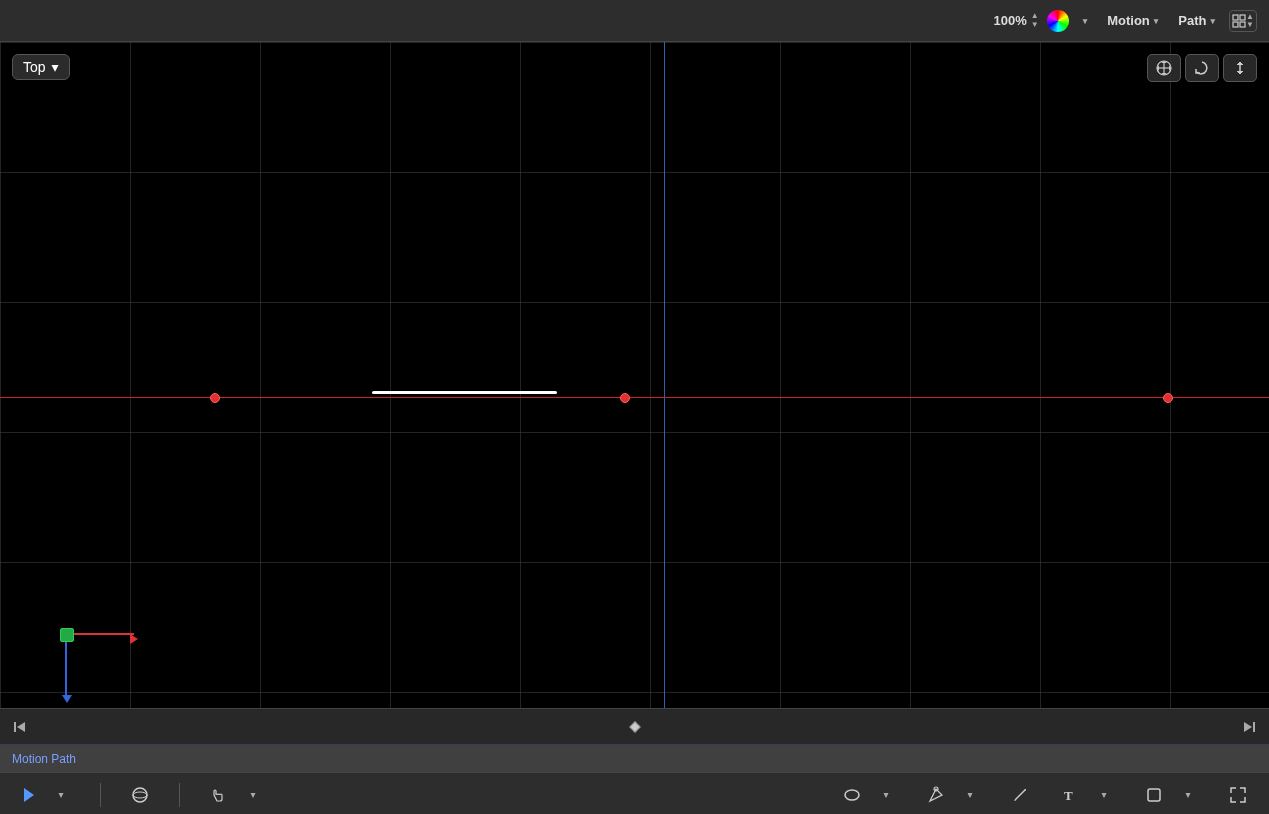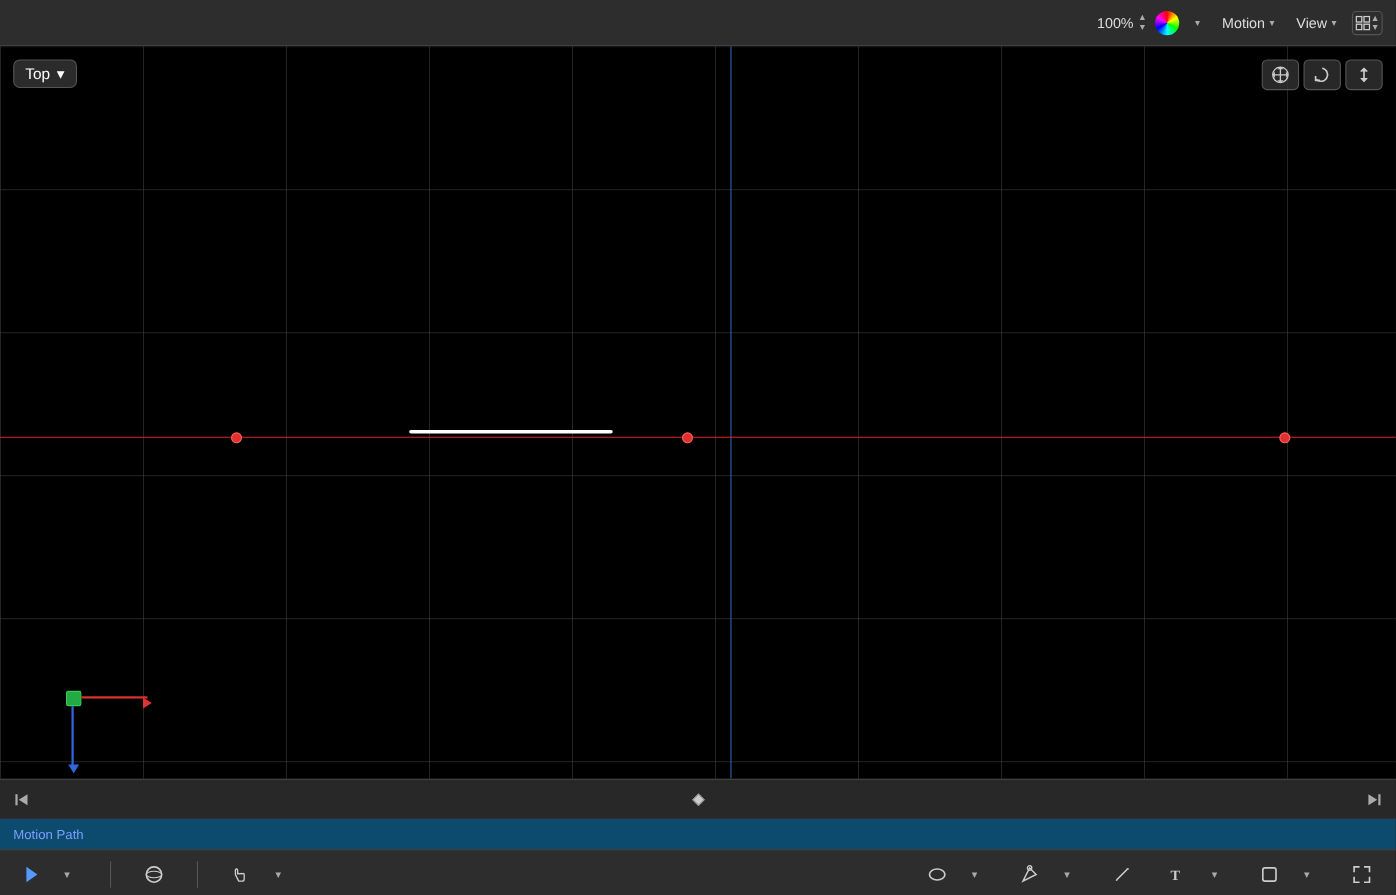--- a/index.html
+++ b/index.html
@@ -17,20 +17,21 @@
     #top-toolbar {
       width: 100%;
       height: 42px;
       background: #2d2d2d;
       display: flex;
       align-items: center;
       justify-content: flex-end;
       padding: 0 12px;
       gap: 8px;
       border-bottom: 1px solid #444;
+      font-weight: bold;
     }
 
     .zoom-control {
       display: flex;
       align-items: center;
       gap: 4px;
       font-size: 13px;
       color: #ddd;
     }
     .zoom-arrows {
@@ -306,21 +307,21 @@
       justify-content: center;
       cursor: pointer;
       color: #aaa;
       font-size: 12px;
     }
 
     
     #motion-path-bar {
       width: 100%;
       height: 28px;
-      background: #0c4a6e;
+      background: #404040;
       display: flex;
       align-items: center;
       padding: 0 12px;
       border-top: 1px solid #3a3a5a;
     }
 
     .motion-path-label {
       font-size: 12px;
       color: #7a9fff;
     }
@@ -405,21 +406,21 @@
   <div class="dropdown-btn">
     <span class="chevron-down">▾</span>
   </div>
 
   <div class="dropdown-btn">
     <span>Motion</span>
     <span class="chevron-down">▾</span>
   </div>
 
   <div class="dropdown-btn">
-    <span>View</span>
+    <span>Path</span>
     <span class="chevron-down">▾</span>
   </div>
 
   <div class="square-btn">
     <svg width="14" height="14" viewBox="0 0 14 14" fill="none">
       <rect x="1" y="1" width="5" height="5" stroke="#ccc" stroke-width="1.2"></rect>
       <rect x="8" y="1" width="5" height="5" stroke="#ccc" stroke-width="1.2"></rect>
       <rect x="1" y="8" width="5" height="5" stroke="#ccc" stroke-width="1.2"></rect>
       <rect x="8" y="8" width="5" height="5" stroke="#ccc" stroke-width="1.2"></rect>
     </svg>

